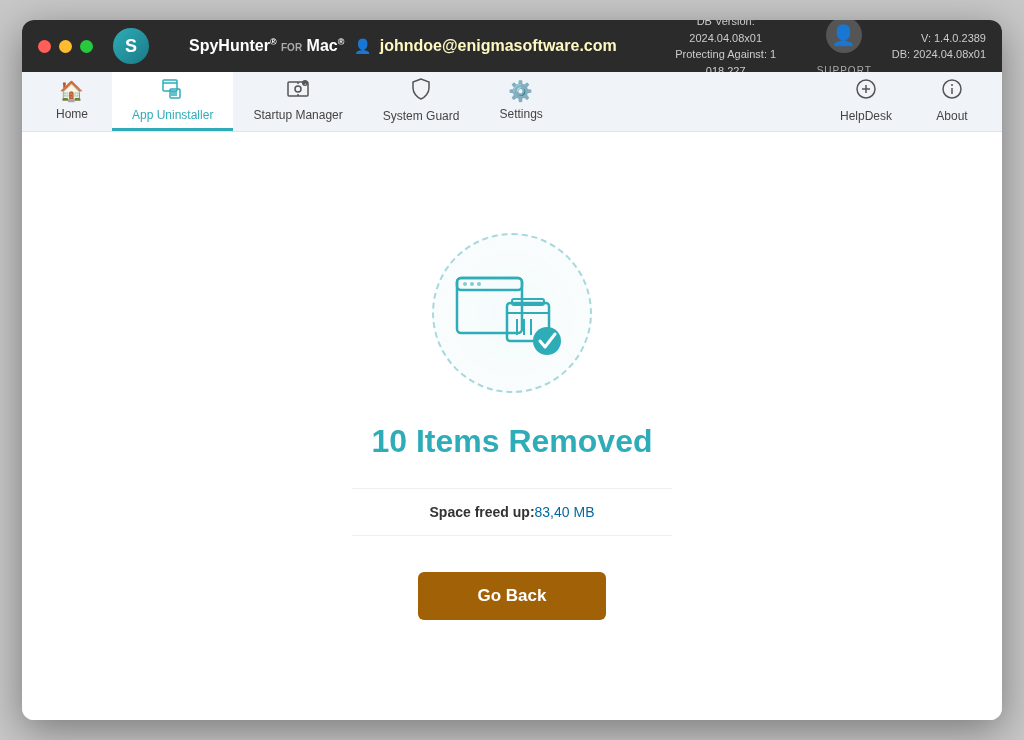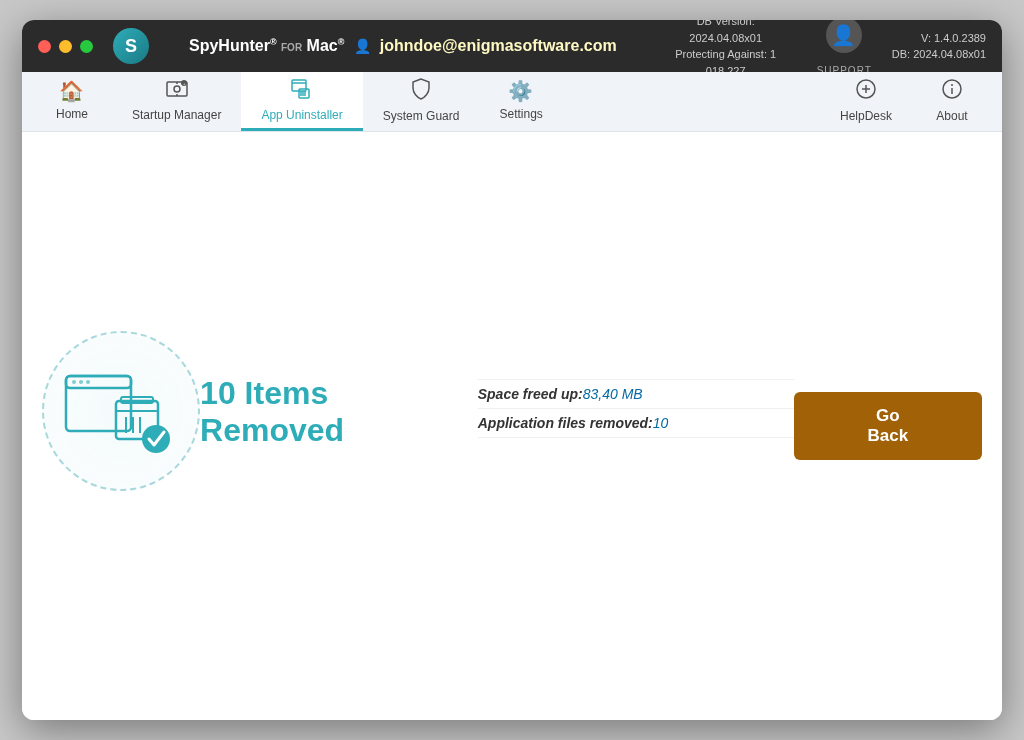--- a/index.html
+++ b/index.html
@@ -196,21 +196,21 @@
     .nav-right {
       display: flex;
       align-items: stretch;
     }
 
     
     .main-content {
       flex: 1;
       background: #ffffff;
       display: flex;
-      flex-direction: row;
+      flex-direction: column;
       align-items: center;
       justify-content: center;
       padding: 40px 20px;
     }
 
     .success-icon-container {
       width: 160px;
       height: 160px;
       border-radius: 50%;
       border: 2px dashed #a8d8dc;
@@ -234,25 +234,24 @@
       margin-bottom: 28px;
     }
 
     .stats-table {
       width: 320px;
       margin-bottom: 36px;
     }
 
     .stat-row {
       display: flex;
-      justify-content: flex-start;
-      align-items: center;
-      padding: 6px 0;
+      justify-content: center;
+      align-items: center;
+      padding: 15px 0;
       border-top: 1px solid #f0f0f0;
-      font-style: italic;
     }
 
     .stat-row:last-child {
       border-bottom: 1px solid #f0f0f0;
     }
 
     .stat-label {
       font-size: 14px;
       font-weight: 600;
       color: #333;
@@ -319,47 +318,47 @@
     <div class="version-info">
       <div>V: 1.4.0.2389</div>
       <div>DB:  2024.04.08x01</div>
     </div>
   </div>
 
   <div class="navbar">
     <div class="nav-item">
       <span class="nav-icon">🏠</span>
       <span>Home</span>
+    </div>
+    <div class="nav-item active">
+      <span class="nav-icon">
+        <svg width="22" height="20" viewBox="0 0 22 20" fill="none">
+          <rect x="1" y="1" width="14" height="11" rx="1" stroke="#2eadb8" stroke-width="1.5" fill="none"></rect>
+          <line x1="1" y1="4" x2="15" y2="4" stroke="#2eadb8" stroke-width="1.5"></line>
+          <rect x="8" y="10" width="10" height="9" rx="1" stroke="#2eadb8" stroke-width="1.5" fill="none"></rect>
+          <line x1="10" y1="12" x2="10" y2="17" stroke="#2eadb8" stroke-width="1.5"></line>
+          <line x1="12" y1="12" x2="12" y2="17" stroke="#2eadb8" stroke-width="1.5"></line>
+          <line x1="14" y1="12" x2="14" y2="17" stroke="#2eadb8" stroke-width="1.5"></line>
+        </svg>
+      </span>
+      <span>App Uninstaller</span>
     </div>
     <div class="nav-item">
       <span class="nav-icon">
         <svg width="22" height="20" viewBox="0 0 22 20" fill="none">
           <rect x="1" y="3" width="20" height="14" rx="1" stroke="#555" stroke-width="1.5" fill="none"></rect>
           <circle cx="11" cy="10" r="3" stroke="#555" stroke-width="1.5" fill="none"></circle>
           <line x1="11" y1="3" x2="11" y2="5" stroke="#555" stroke-width="1.5"></line>
           <line x1="11" y1="15" x2="11" y2="17" stroke="#555" stroke-width="1.5"></line>
           <circle cx="18" cy="4" r="3" fill="#555"></circle>
           <text x="17" y="6" font-size="4" fill="white">+</text>
         </svg>
       </span>
       <span>Startup Manager</span>
     </div>
-    <div class="nav-item active">
-      <span class="nav-icon">
-        <svg width="22" height="20" viewBox="0 0 22 20" fill="none">
-          <rect x="1" y="1" width="14" height="11" rx="1" stroke="#2eadb8" stroke-width="1.5" fill="none"></rect>
-          <line x1="1" y1="4" x2="15" y2="4" stroke="#2eadb8" stroke-width="1.5"></line>
-          <rect x="8" y="10" width="10" height="9" rx="1" stroke="#2eadb8" stroke-width="1.5" fill="none"></rect>
-          <line x1="10" y1="12" x2="10" y2="17" stroke="#2eadb8" stroke-width="1.5"></line>
-          <line x1="12" y1="12" x2="12" y2="17" stroke="#2eadb8" stroke-width="1.5"></line>
-          <line x1="14" y1="12" x2="14" y2="17" stroke="#2eadb8" stroke-width="1.5"></line>
-        </svg>
-      </span>
-      <span>App Uninstaller</span>
-    </div>
     <div class="nav-item">
       <span class="nav-icon">
         <svg width="20" height="22" viewBox="0 0 20 22" fill="none">
           <path d="M10 1L2 4V10C2 15 6 19.5 10 21C14 19.5 18 15 18 10V4L10 1Z" stroke="#555" stroke-width="1.5" fill="none"></path>
         </svg>
       </span>
       <span>System Guard</span>
     </div>
     <div class="nav-item">
       <span class="nav-icon">⚙️</span>
@@ -415,22 +414,18 @@
       </svg>
     </div>
 
     <div class="items-removed-title">10 Items Removed</div>
 
     <div class="stats-table">
       <div class="stat-row">
         <span class="stat-label">Space freed up:</span>
         <span class="stat-value">83,40 MB</span>
       </div>
-      <div class="stat-row">
-        <span class="stat-label">Application files removed:</span>
-        <span class="stat-value">10</span>
-      </div>
     </div>
 
     <button class="go-back-btn">Go Back</button>
 
   </div>
 </div>
 
 </body></html>

